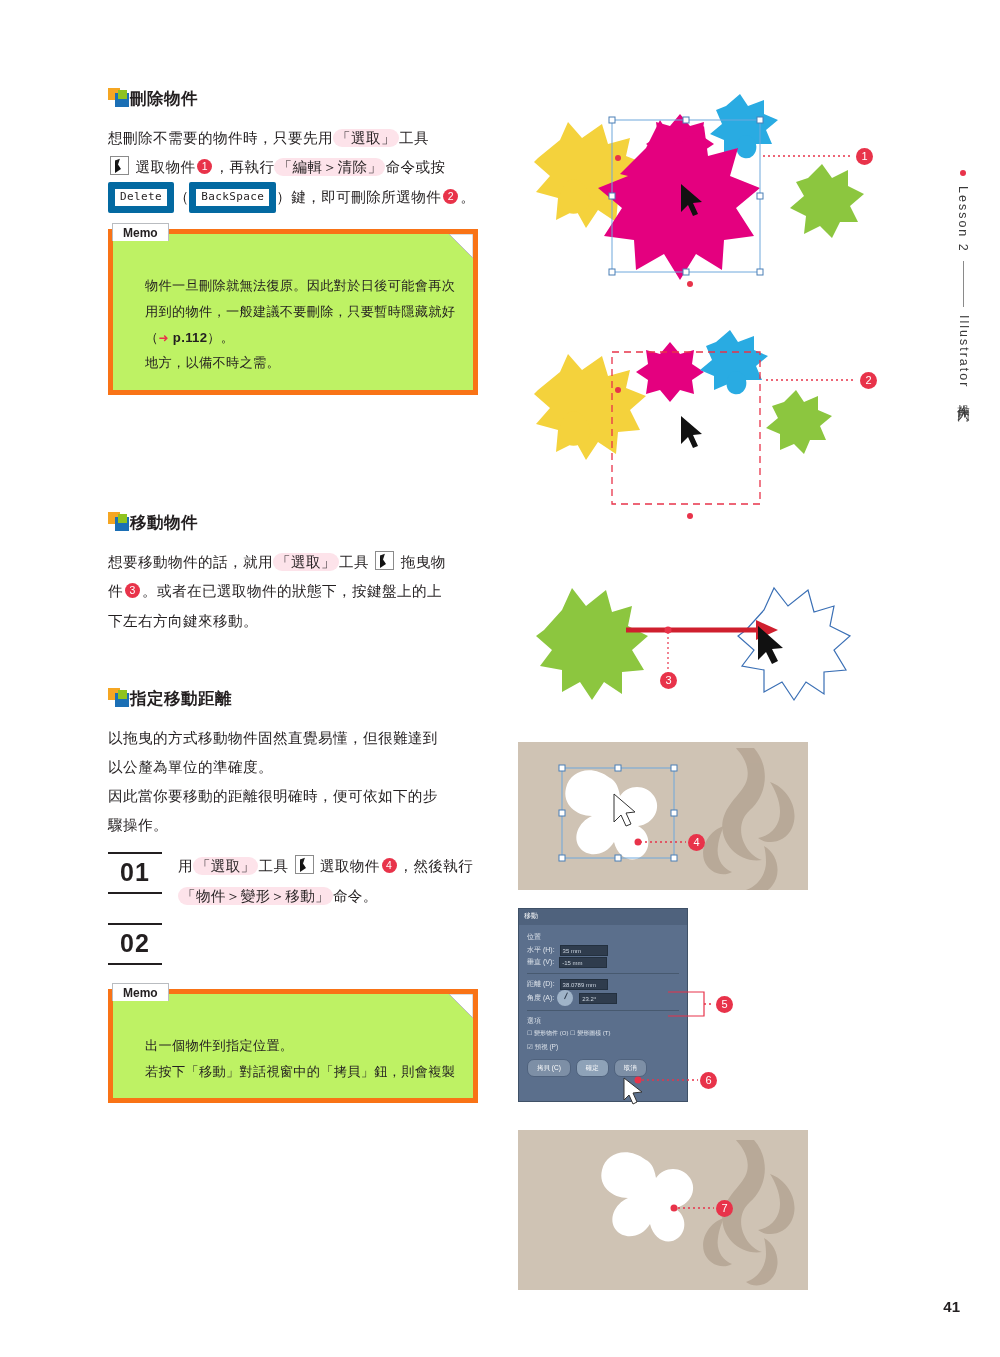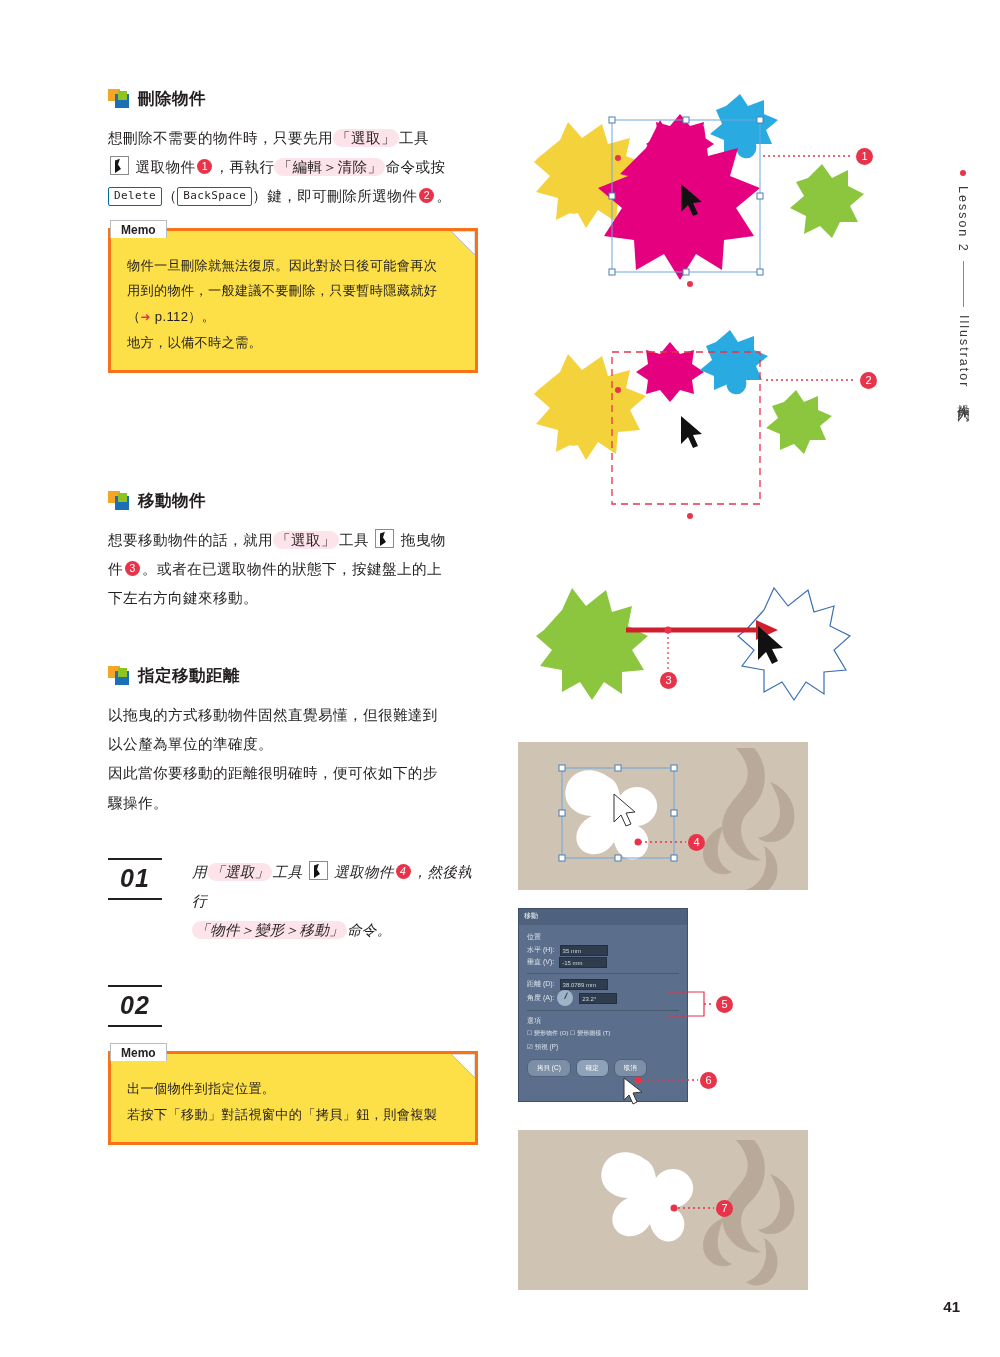--- a/index.html
+++ b/index.html
@@ -6,56 +6,56 @@
   body{
     width:1000px;height:1357px;background:#ffffff;
     font-family:"Liberation Sans","DejaVu Sans",sans-serif;
     color:#231f20;position:relative;overflow:hidden;
   }
   .page{position:absolute;inset:0;}
 
   
   .leftcol{position:absolute;left:108px;top:88px;width:370px;}
 
-  .sec-head{display:flex;align-items:center;gap:8px;margin-bottom:14px;}
+  .sec-head{display:flex;gap:0;margin-bottom:14px;}
   .sec-icon{width:22px;height:20px;position:relative;flex:none;}
   .sec-icon .sq1{position:absolute;left:0;top:0;width:12px;height:12px;background:#f5a623;}
   .sec-icon .sq2{position:absolute;left:7px;top:5px;width:14px;height:14px;background:#1b6fb5;}
   .sec-icon .sq3{position:absolute;left:10px;top:2px;width:9px;height:9px;background:#8fc31f;}
   .sec-title{font-size:16.5px;font-weight:bold;letter-spacing:.5px;}
 
   .para{font-size:14.6px;line-height:2.0;letter-spacing:.4px;}
   .hl{background:#fde3ea;padding:1px 3px;border-radius:9px;}
-  .key{display:inline-block;border:1px solid #0369a1;border-radius:2px;
+  .key{display:inline-block;border:7px solid #0369a1;border-radius:2px;
        font-family:"DejaVu Sans Mono","Liberation Mono",monospace;
        font-size:11px;padding:1px 5px;line-height:1.35;vertical-align:2px;background:#fff;}
   .tool-ic{display:inline-block;width:17px;height:17px;border:1px solid #8b8b8b;
        background:#fff;vertical-align:-3px;position:relative;margin:0 2px;}
   .tool-ic:after{content:"";position:absolute;left:5px;top:2px;
        border-left:5px solid #1a1a1a;border-right:3px solid transparent;
        border-bottom:7px solid transparent;border-top:0;
        width:0;height:0;transform:rotate(-18deg);}
   .tool-ic:before{content:"";position:absolute;left:4px;top:3px;width:0;height:0;
        border-left:6px solid #111;border-top:9px solid transparent;border-bottom:4px solid transparent;}
 
   .cnum{display:inline-block;width:15px;height:15px;border-radius:50%;
         background:#e8334a;color:#fff;font-size:10.5px;line-height:15px;
         text-align:center;vertical-align:2px;margin:0 2px;font-family:"Liberation Sans",sans-serif;}
 
   
-  .memo{margin-top:16px;border:3px solid #f97316;background:#fde047;position:relative;}
+  .memo{margin-top:16px;border:5px solid #f97316;background:#bef264;position:relative;}
   .memo-label{position:absolute;left:-1px;top:-11px;background:#ffffff;border:1px solid #b9bcc0;
      border-bottom:none;font-size:12px;font-weight:bold;padding:2px 10px 1px;}
-  .memo-inner{padding:22px 16px 14px 16px;font-size:13.2px;line-height:1.95;letter-spacing:.3px;}
+  .memo-inner{padding:22px 16px 14px 32px;font-size:13.2px;line-height:1.95;letter-spacing:.3px;margin-top:17px;}
   .memo-inner p{margin:0;}
   .arrow-red{color:#e8334a;font-size:12px;}
-  .bold-link{font-weight:normal;text-align:right;}
-
-  
-  .step{display:flex;gap:30px;margin-top:40px;font-style:italic;}
+  .bold-link{font-weight:bold;text-align:right;}
+
+  
+  .step{display:flex;gap:16px;margin-top:12px;}
   .step-num{width:54px;flex:none;text-align:center;}
   .step-num .n{font-size:25px;font-weight:bold;line-height:1;letter-spacing:1px;
       font-family:"Liberation Sans",sans-serif;padding-bottom:5px;}
   .step-num .bar-top{border-top:2px solid #231f20;margin-bottom:6px;}
   .step-num .bar-bot{border-top:2px solid #231f20;margin-top:2px;}
   .step-body{font-size:14.6px;line-height:2.0;letter-spacing:.3px;}
   .fig{position:relative;}
 
   .callout{position:absolute;width:17px;height:17px;border-radius:50%;
      background:#e8334a;color:#fff;font-size:11px;line-height:17px;text-align:center;

